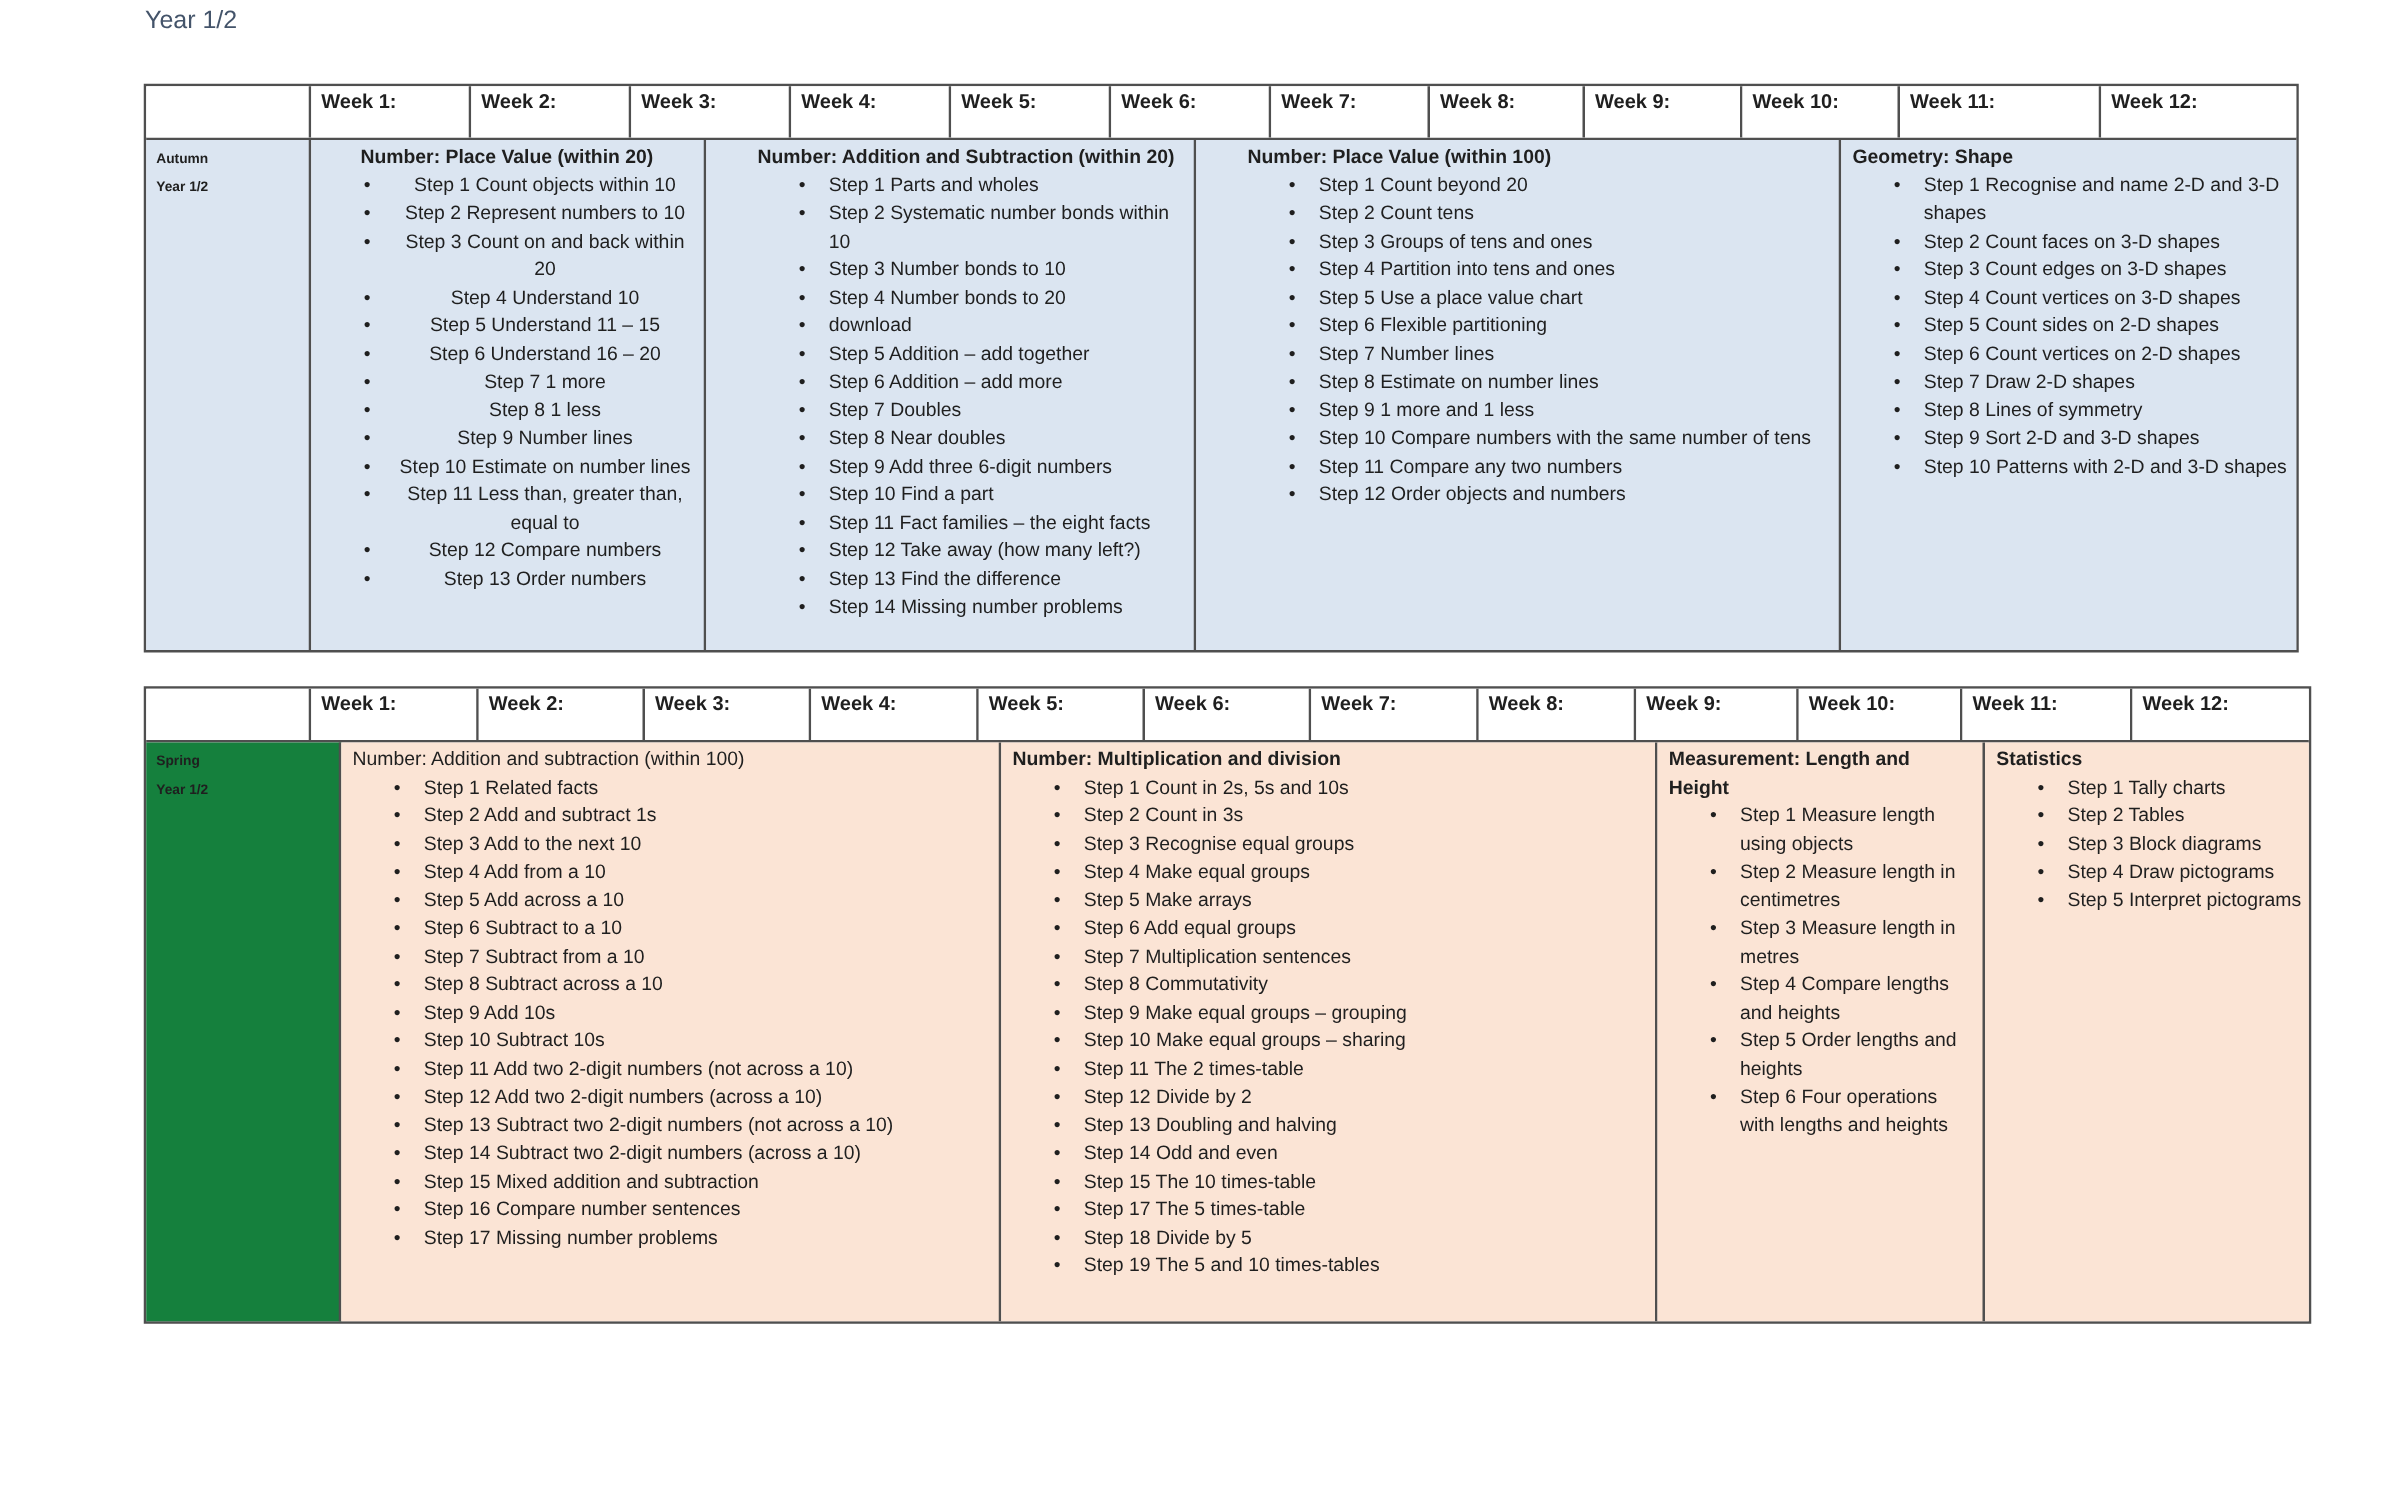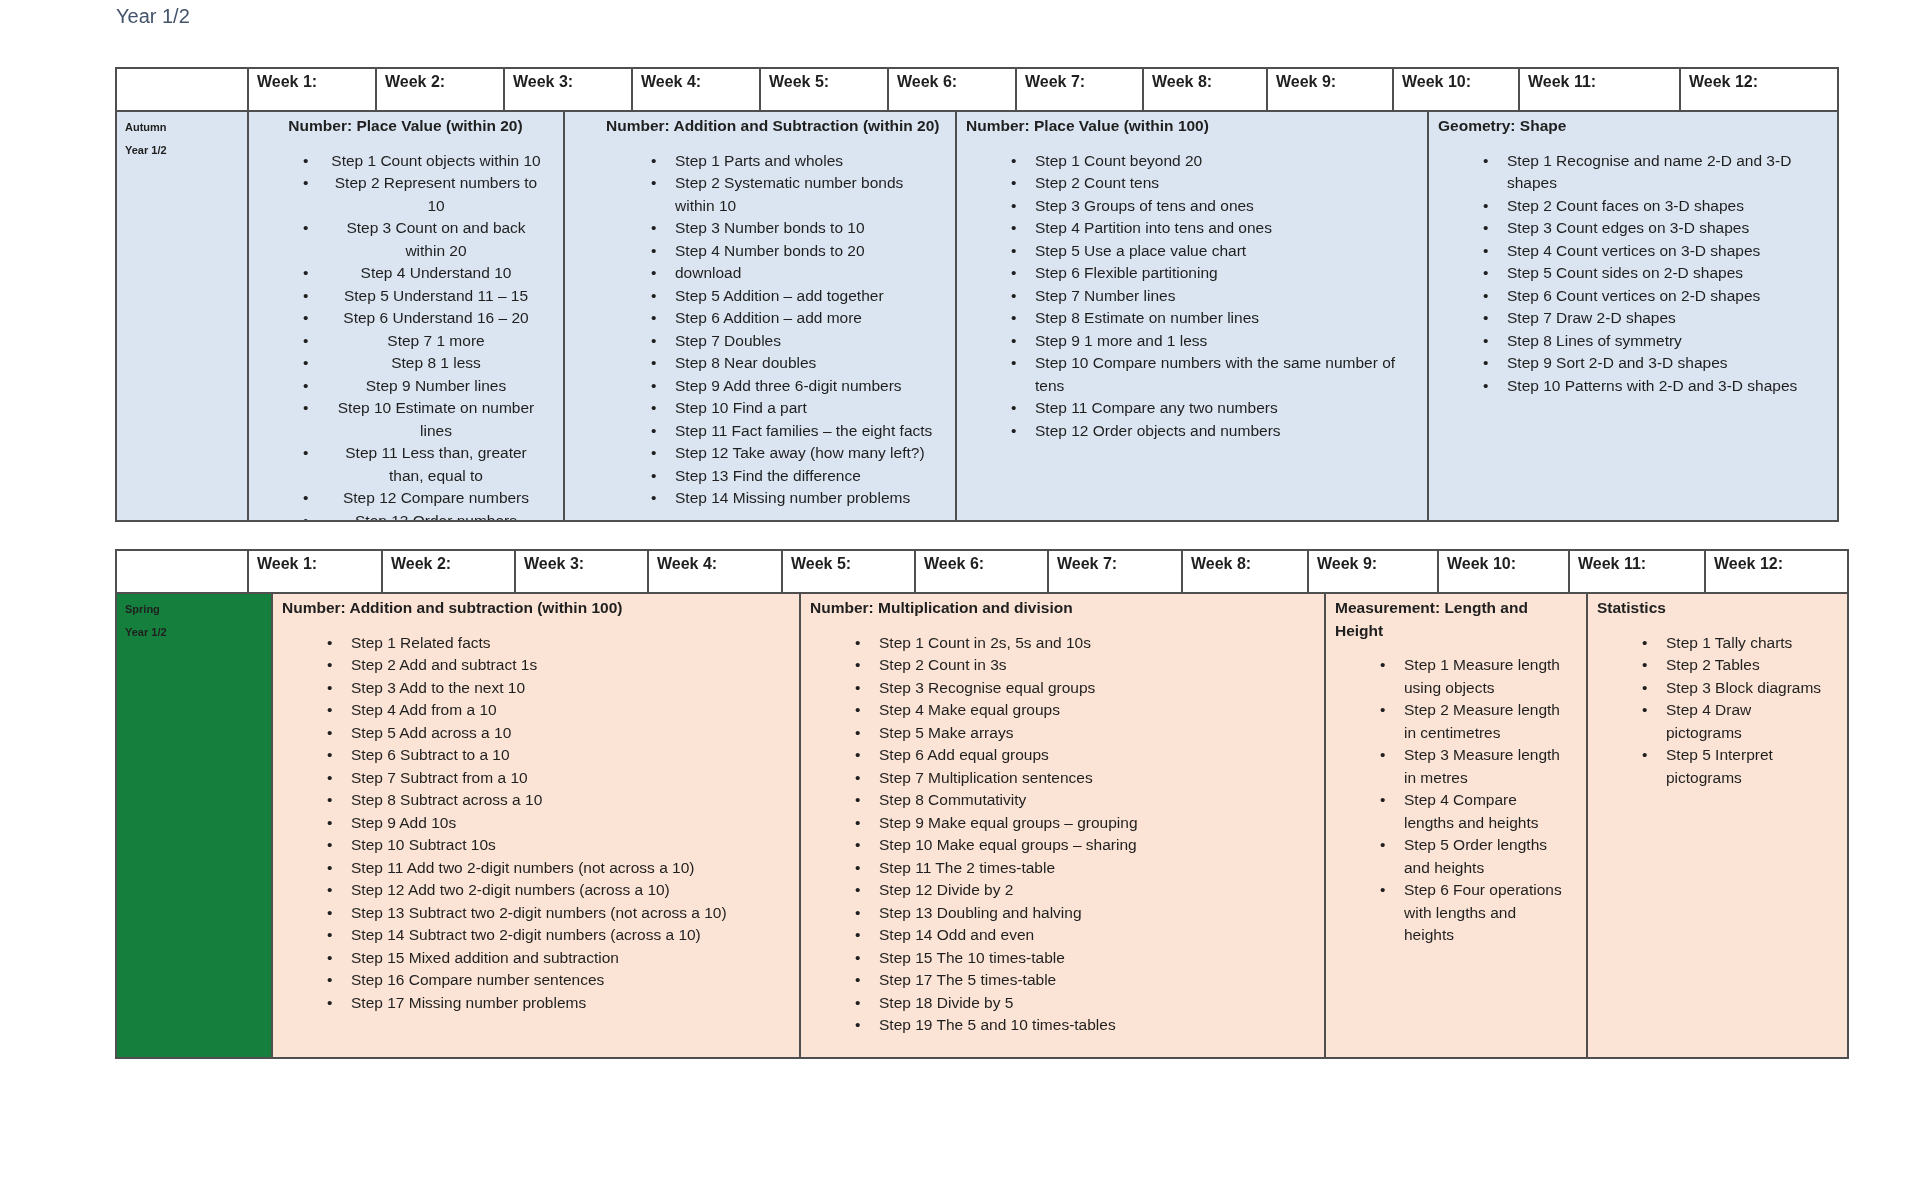--- a/index.html
+++ b/index.html
@@ -21,22 +21,22 @@
     background:#fff; font-weight:bold; font-size:16px;
     padding:4px 2px 0 8px; white-space:nowrap;
   }
   .term-cell {
     font-weight:bold; font-size:11px; line-height:23px; padding:4px 8px;
   }
   .block-cell { padding:0; }
   .block-title {
     font-weight:bold; font-size:15.5px; line-height:22.5px; padding:3px 10px 0 9px;
   }
-  .block-title.regular { font-weight:bold; }
-  ul.steps { list-style:none; margin:12px; padding:0; }
+  .block-title.regular { font-weight:normal; }
+  ul.steps { list-style:none; margin:0; padding:0; }
   ul.steps li {
     position:relative; padding-left:66px; padding-right:6px;
     font-size:15.5px; line-height:22.5px;
   }
   ul.steps li::before { content:"\2022"; position:absolute; left:42px; }
 </style>
 </head>
 <body>
 
 <div class="page">
@@ -92,21 +92,21 @@
               <li>Step 7 Doubles</li>
               <li>Step 8 Near doubles</li>
               <li>Step 9 Add three 6-digit numbers</li>
               <li>Step 10 Find a part</li>
               <li>Step 11 Fact families – the eight facts</li>
               <li>Step 12 Take away (how many left?)</li>
               <li>Step 13 Find the difference</li>
               <li>Step 14 Missing number problems</li>
             </ul>
           </div>
-          <div class="cell block-cell" style="width: 472px; background: rgb(219, 229, 241);">
+          <div class="cell block-cell" style="width: 516px; background: rgb(219, 229, 241); padding-left: 32px;">
             <div class="block-title">Number: Place Value (within 100)</div>
             <ul class="steps">
               <li>Step 1 Count beyond 20</li>
               <li>Step 2 Count tens</li>
               <li>Step 3 Groups of tens and ones</li>
               <li>Step 4 Partition into tens and ones</li>
               <li>Step 5 Use a place value chart</li>
               <li>Step 6 Flexible partitioning</li>
               <li>Step 7 Number lines</li>
               <li>Step 8 Estimate on number lines</li>

